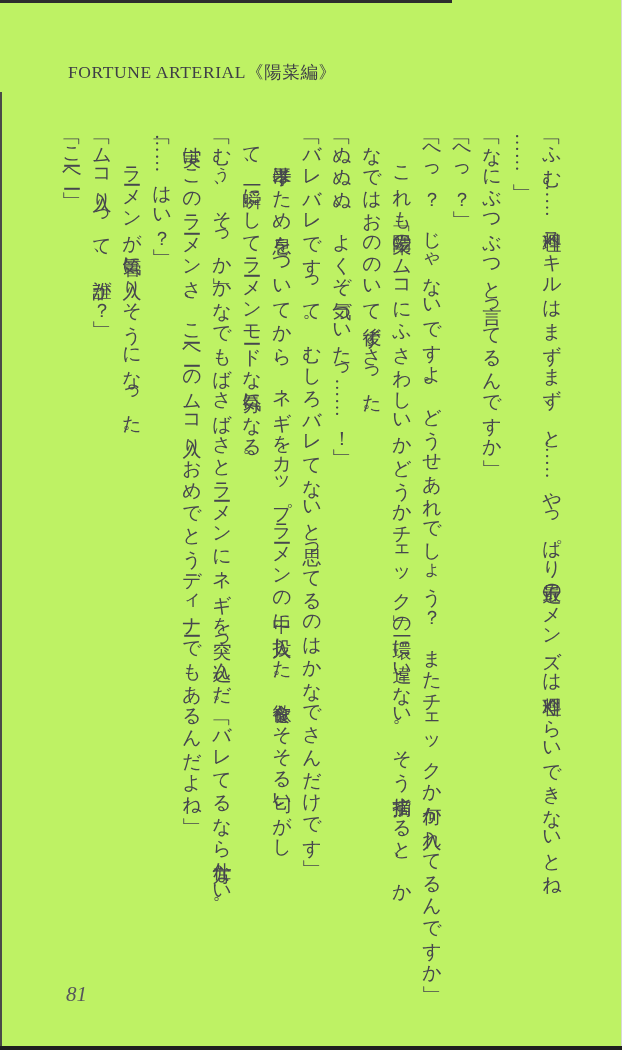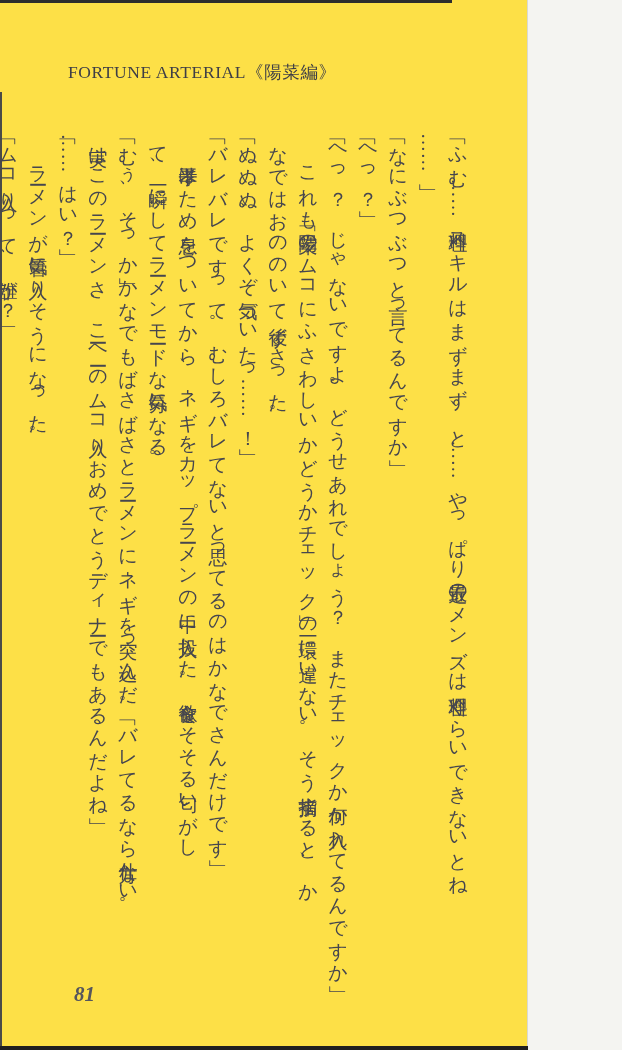--- a/index.html
+++ b/index.html
@@ -5,23 +5,23 @@
   * { box-sizing: border-box; }
   html, body {
     margin: 0;
     padding: 0;
     width: 622px;
     height: 1050px;
     background: #f4f4f1;
   }
   .page {
     position: relative;
-    width: 528px;
+    width: 622px;
     height: 1050px;
-    background: #fde047;
+    background: #bef264;
     overflow: hidden;
     font-family: "Liberation Serif", "DejaVu Serif", serif;
   }
   
   .scan-top {
     position: absolute; top: 0; left: 0;
     width: 452px; height: 3px;
     background: #2d2d2d;
   }
   .scan-bottom {
@@ -60,27 +60,26 @@
     letter-spacing: 0.7px;
     color: #46464e;
   }
   .body-text p {
     margin: 0;
     padding: 0;
     white-space: nowrap;
   }
   .page-number {
     position: absolute;
-    left: 74px;
+    left: 66px;
     top: 982px;
     font-size: 21px;
     font-style: italic;
     color: #56565c;
     font-family: "Liberation Serif", "DejaVu Serif", serif;
-    font-weight: bold;
   }
 </style>
 </head>
 <body>
 
 <div class="page">
 
   <div class="scan-top"></div>
   <div class="scan-left"></div>
   <div class="scan-right"></div>

